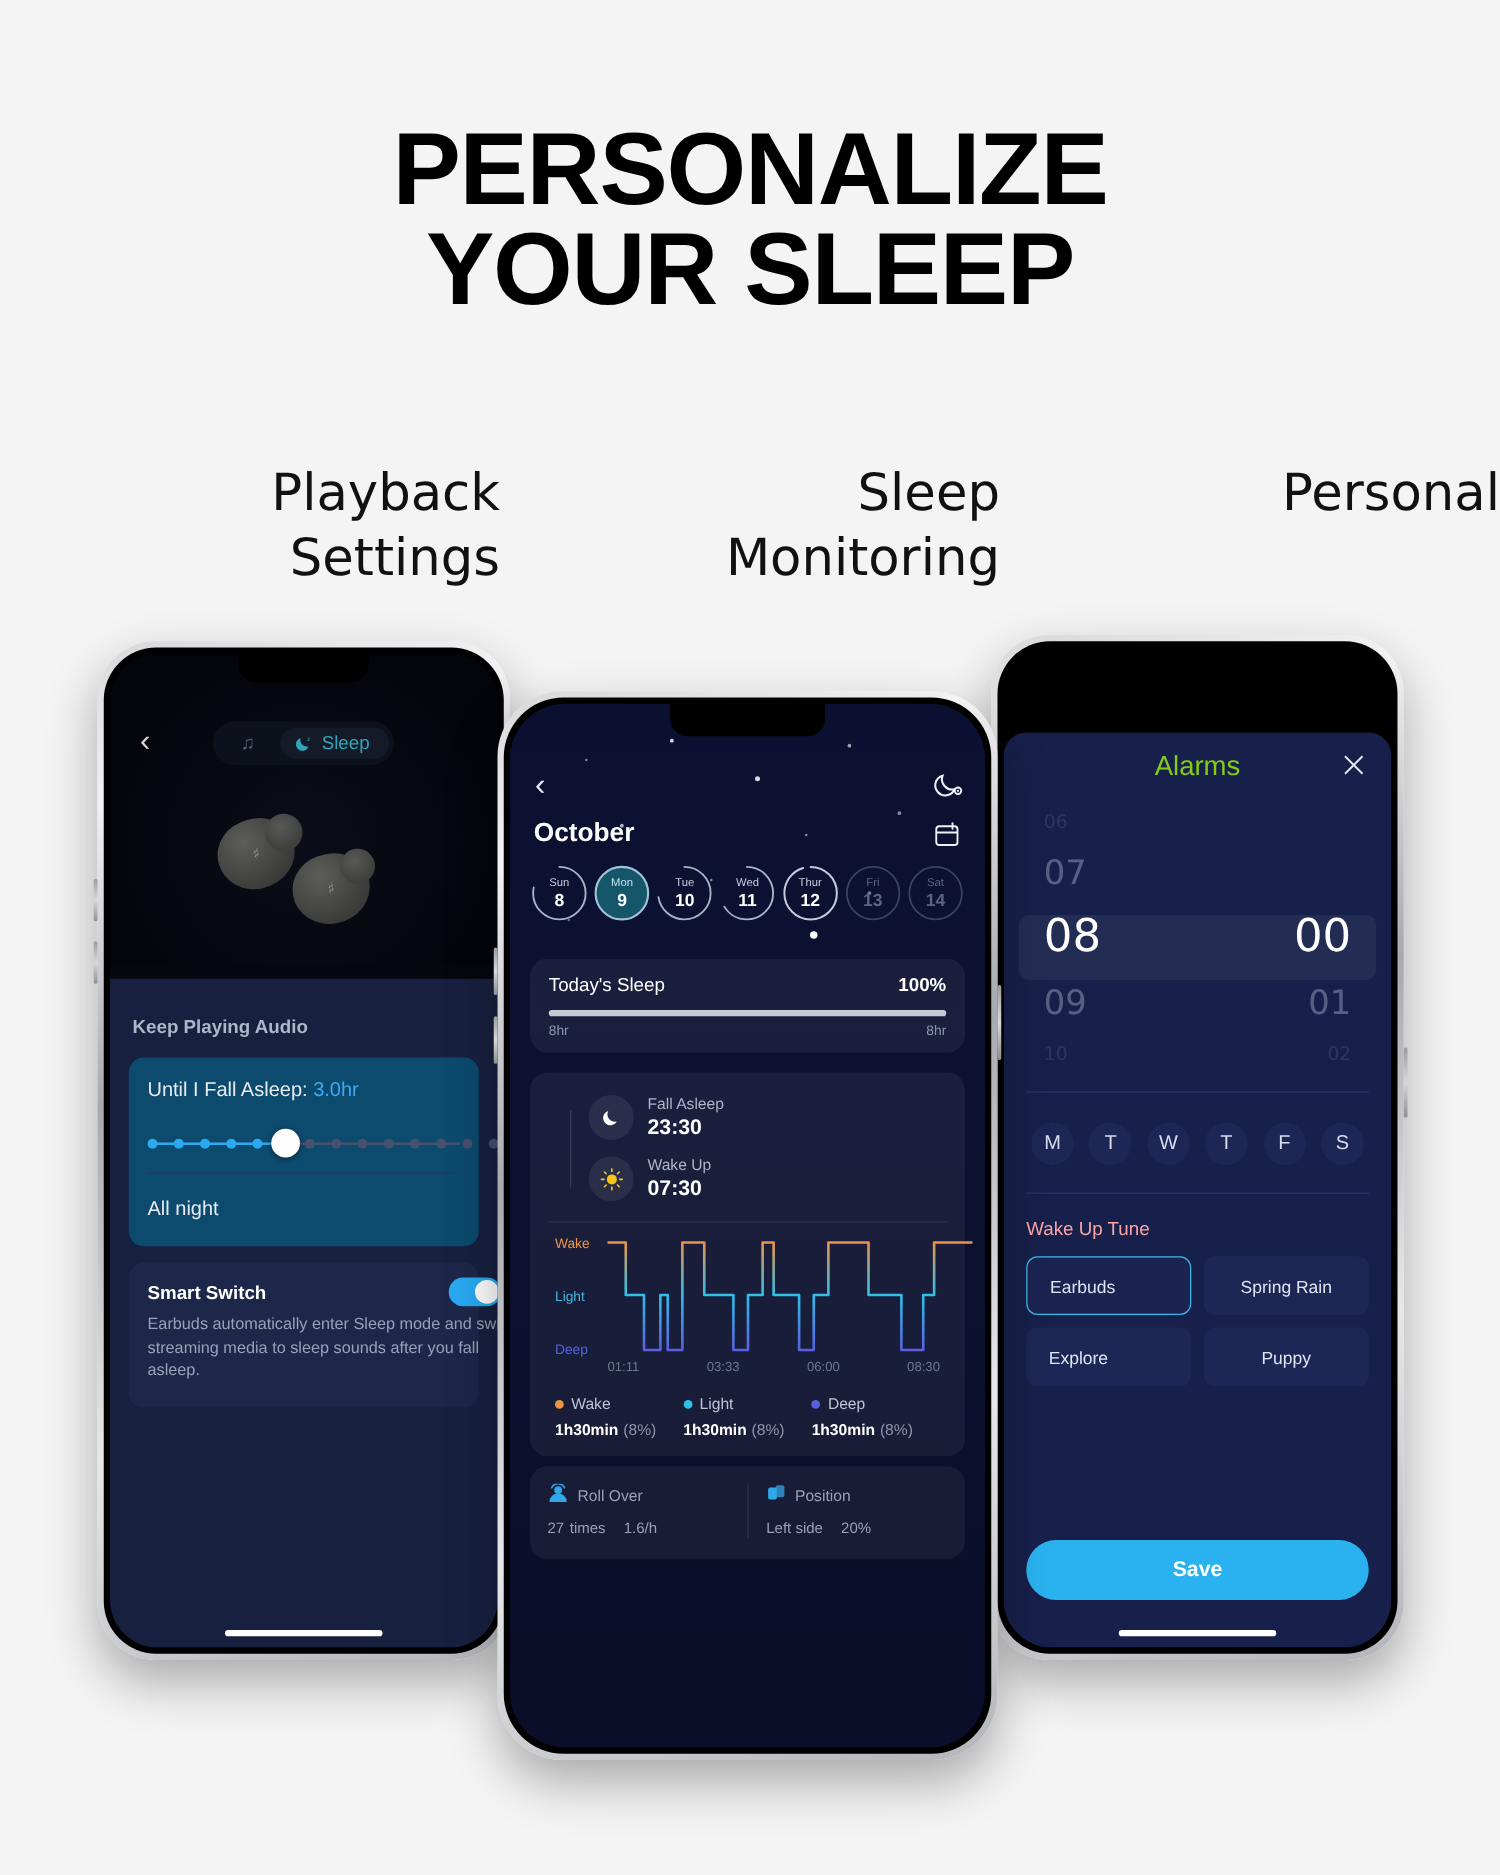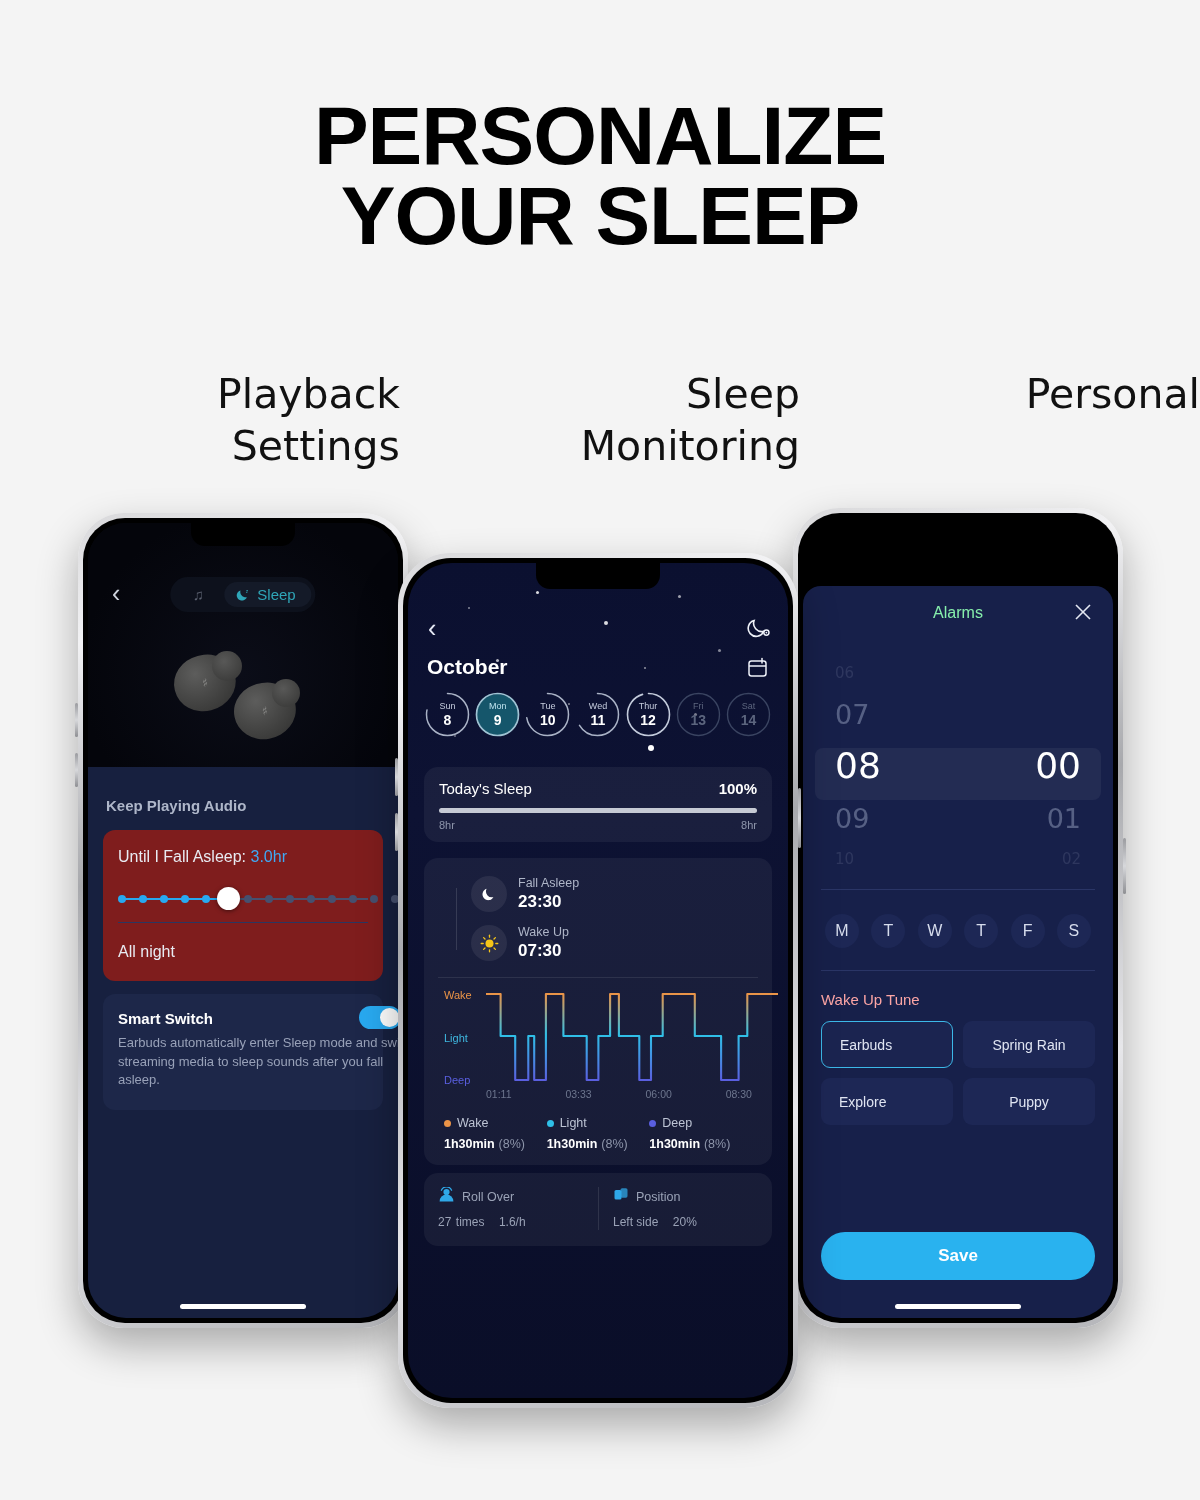--- a/index.html
+++ b/index.html
@@ -136,31 +136,31 @@
     transform: translate(-50%,-50%);
     color: #8b8b89; font-size: 12px; font-weight: 700;
     font-family: "DejaVu Serif", serif;
   }
   .bud-tail {
     position: absolute;
     background: radial-gradient(circle at 40% 35%, #585857, #343433);
     border-radius: 50%;
   }
   .pl-body {
-    position: absolute; left: 0; top: 244px;
+    position: absolute; left: 0; top: 260px;
     width: 100%; bottom: 0;
     background: #17203f;
     padding: 0 15px;
   }
   .pl-section-title {
     color: #aeb6c9; font-size: 15px; font-weight: 700;
     padding: 30px 0 16px 3px;
   }
   .pl-card {
-    background: #7f1d1d;
+    background: #0c4a6e;
     border-radius: 12px;
     padding: 0 15px;
   }
   .pl-row1 { padding: 18px 0 0 0; }
   .pl-row-label { color: #e8ebf2; font-size: 16px; }
   .pl-row-label b { color: #3fa9f5; font-weight: 400; }
   .slider {
     position: relative;
     height: 46px;
     margin-top: 10px;
@@ -226,30 +226,30 @@
     width: 100%; bottom: 0;
     background: #17204a;
     border-radius: 18px 18px 0 0;
     padding: 0 18px;
   }
   .pr-head {
     position: relative;
     height: 54px;
     display: flex; align-items: center; justify-content: center;
   }
-  .pr-title { color: #86efac; font-size: 16px; }
+  .pr-title { color: #84cc16; font-size: 22px; }
   .pr-close {
     position: absolute; right: 2px; top: 16px;
     width: 20px; height: 20px;
     color: #e3e7f2;
   }
   .picker {
     position: relative;
     height: 225px;
-    margin-top: 18px;
+    margin-top: 2px;
   }
   .picker-sel {
     position: absolute; left: -6px; right: -6px;
     top: 90px; height: 52px;
     background: rgba(255,255,255,0.055);
     border-radius: 8px;
   }
   .picker-col {
     position: absolute; top: 0; height: 100%;
     width: 120px;

